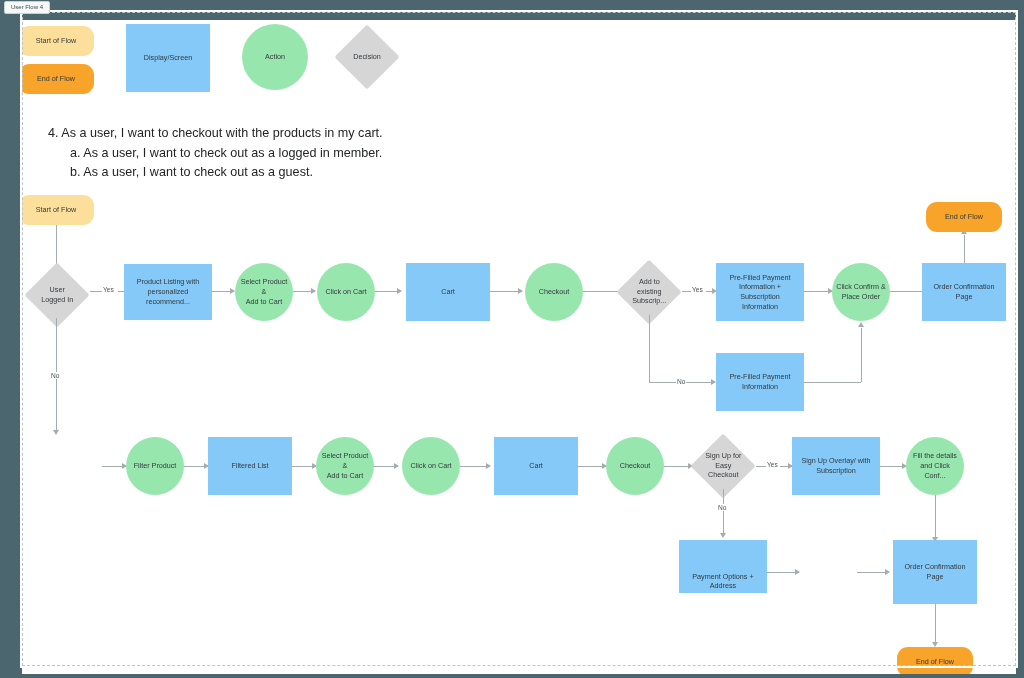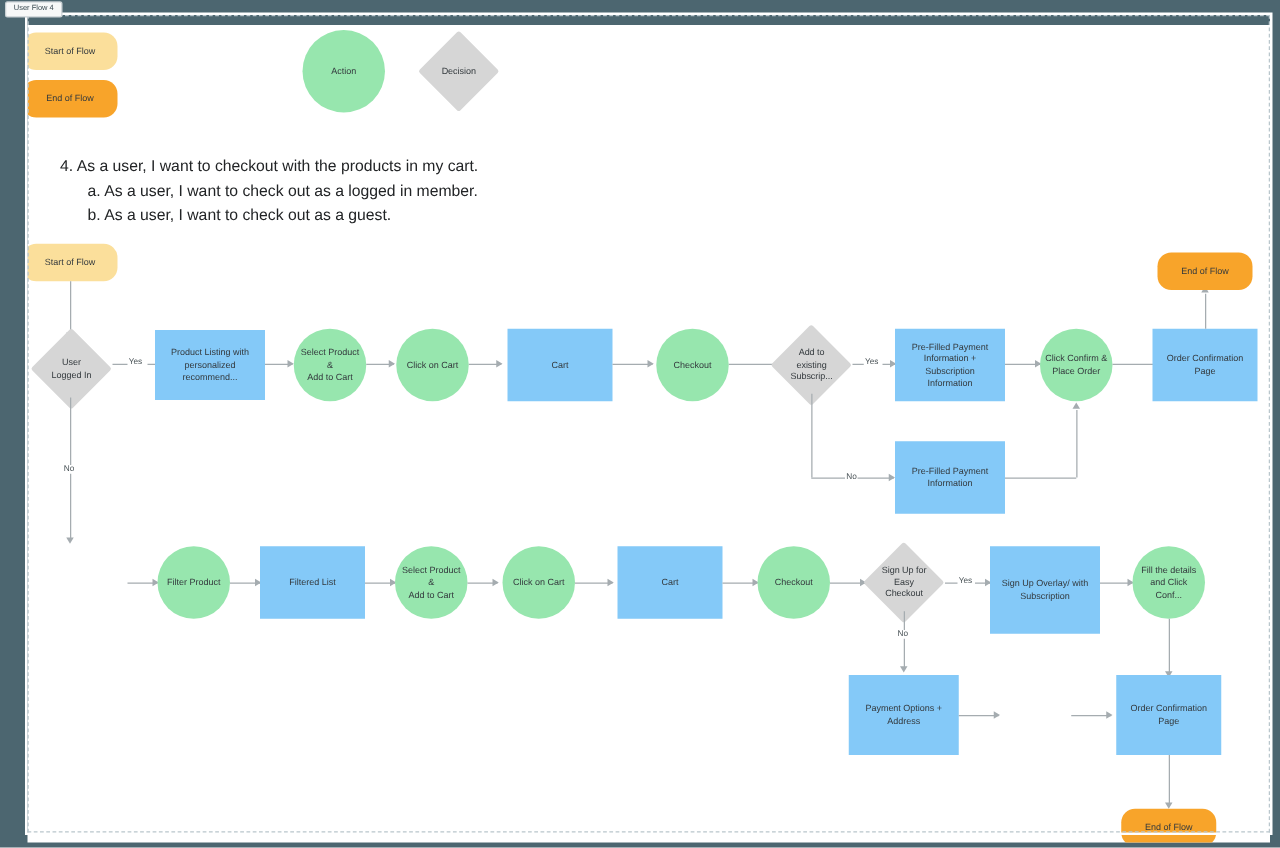--- a/index.html
+++ b/index.html
@@ -103,20 +103,23 @@
   <div id="canvas">
 
     <div class="node terminal-start" style="left:-4px;top:6px;width:76px;height:30px;">
       <span>Start of Flow</span>
     </div>
 
     <div class="node terminal-end" style="left:-4px;top:44px;width:76px;height:30px;">
       <span>End of Flow</span>
     </div>
 
+    <div class="node screen" style="left:104px;top:4px;width:84px;height:68px;">
+      <span>Display/Screen</span>
+    </div>
 
     <div class="node action" style="left:220px;top:4px;width:66px;height:66px;justify-content:center;">
       <span>Action</span>
     </div>
 
     <div class="node decision" style="left:322px;top:14px;width:46px;height:46px;">
       <span class="dlabel">Decision</span>
     </div>
 
     <div id="story">
@@ -275,39 +278,39 @@
 
     <div class="node decision" style="left:678px;top:423px;width:46px;height:46px;">
       <span class="dlabel">Sign Up for<br>Easy<br>Checkout</span>
     </div>
 
     <div class="ln lnh" style="left:734px;top:446px;width:14px;"></div>
     <div class="elabel" style="left:744px;top:441px;">Yes</div>
     <div class="ln lnh" style="left:758px;top:446px;width:12px;"></div>
     <div class="arw arw-r" style="left:766px;top:443px;"></div>
 
-    <div class="node screen" style="left:770px;top:417px;width:88px;height:70px;">
+    <div class="node screen" style="left:770px;top:417px;width:88px;height:58px;">
       <span>Sign Up Overlay/ with<br>Subscription</span>
     </div>
 
     <div class="ln lnh" style="left:858px;top:446px;width:26px;"></div>
     <div class="arw arw-r" style="left:880px;top:443px;"></div>
 
     <div class="node action" style="left:884px;top:417px;width:58px;height:58px;">
       <span>Fill the details<br>and Click Conf...</span>
     </div>
 
     <div class="ln lnv" style="left:913px;top:475px;height:43px;"></div>
     <div class="arw arw-d" style="left:910px;top:517px;"></div>
 
     <div class="ln lnv" style="left:701px;top:469px;height:45px;"></div>
     <div class="elabel" style="left:695px;top:484px;">No</div>
     <div class="arw arw-d" style="left:698px;top:513px;"></div>
 
-    <div class="node screen" style="left:657px;top:520px;width:88px;height:64px;">
+    <div class="node screen" style="left:657px;top:520px;width:88px;height:53px;align-items:flex-end;">
       <span>Payment Options +<br>Address</span>
     </div>
 
     <div class="ln lnh" style="left:745px;top:552px;width:32px;"></div>
     <div class="arw arw-r" style="left:773px;top:549px;"></div>
 
 
     <div class="ln lnh" style="left:835px;top:552px;width:32px;"></div>
     <div class="arw arw-r" style="left:863px;top:549px;"></div>
 

